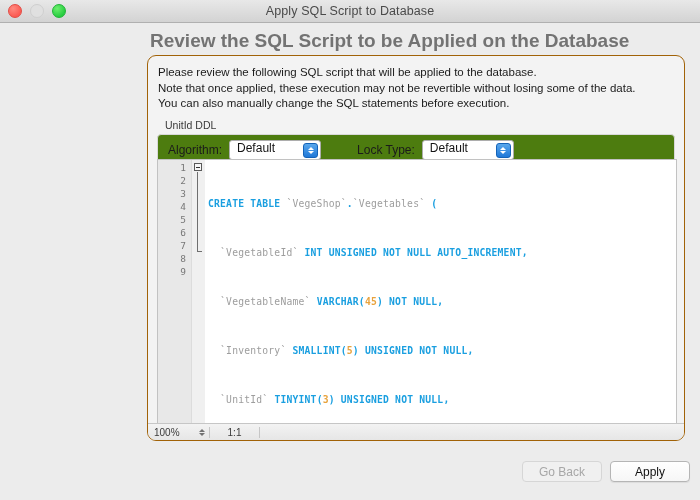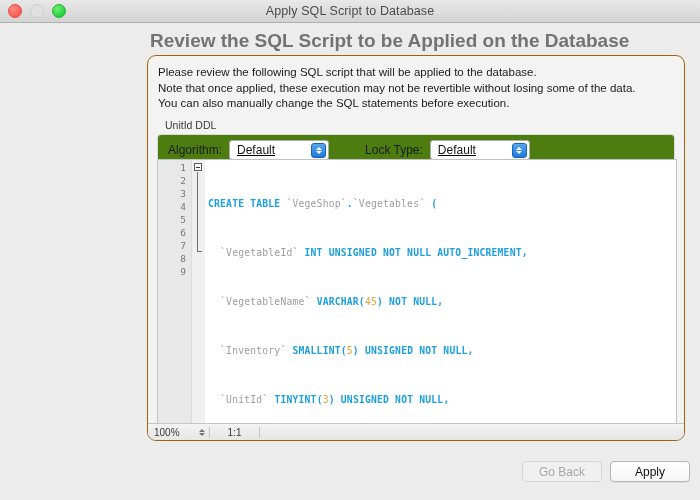--- a/index.html
+++ b/index.html
@@ -157,30 +157,29 @@
     align-items: center;
     padding-left: 10px;
     gap: 7px;
   }
   .field-label {
     font-size: 12px;
     color: #1b1b1b;
   }
   .popup {
     position: relative;
-    width: 100px;
+    width: 92px;
     height: 20px;
     background: #fff;
     border: 1px solid #adadad;
     border-radius: 3px;
     box-shadow: 0 1px 0 rgba(0,0,0,.06);
     display: flex;
-    align-items: center;
-    box-sizing: border-box;
-    text-decoration: underline;
+    align-items: flex-start;
+    box-sizing: border-box;
   }
   .popup .value {
     font-size: 12px;
     color: #131313;
     padding-left: 7px;
   }
   .popup .stepper {
     position: absolute;
     right: 2px; top: 2px;
     width: 15px; height: 15px;
@@ -278,21 +277,21 @@
   .cline {
     font-family: "DejaVu Sans Mono", monospace;
     font-size: 9.7px;
     height: 13px;
     line-height: 13px;
     padding-left: 3px;
     letter-spacing: .2px;
   }
   .kw   { color: #1a9fe0; font-weight: bold; }
   .id   { color: #9d9d9d; }
-  .num  { color: #e8a33d; font-weight: normal; }
+  .num  { color: #e8a33d; font-weight: bold; }
   .pnct { color: #1a9fe0; font-weight: bold; }
 
   
   #hscroll-area {
     position: absolute;
     left: 9px;
     top: 375px;
     width: 520px;
     height: 14px;
     background: #f6f6f6;

